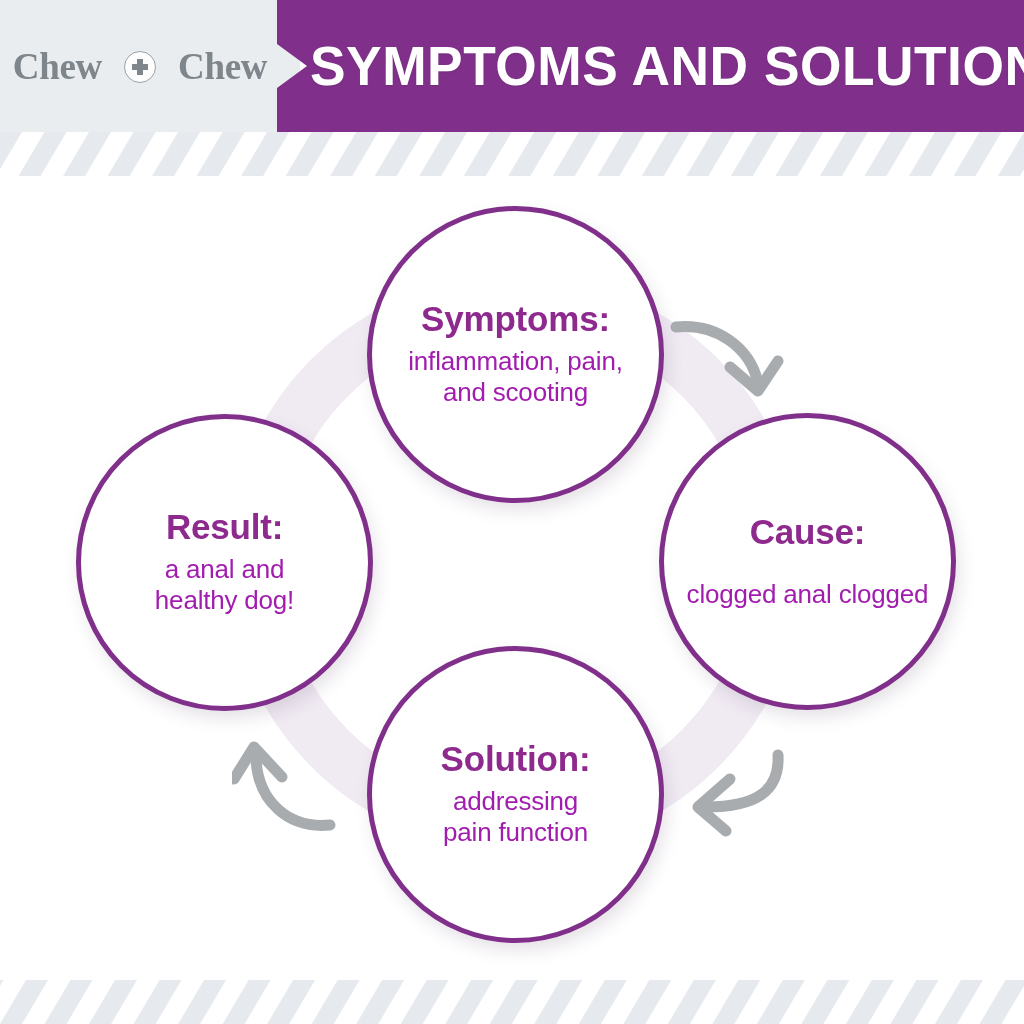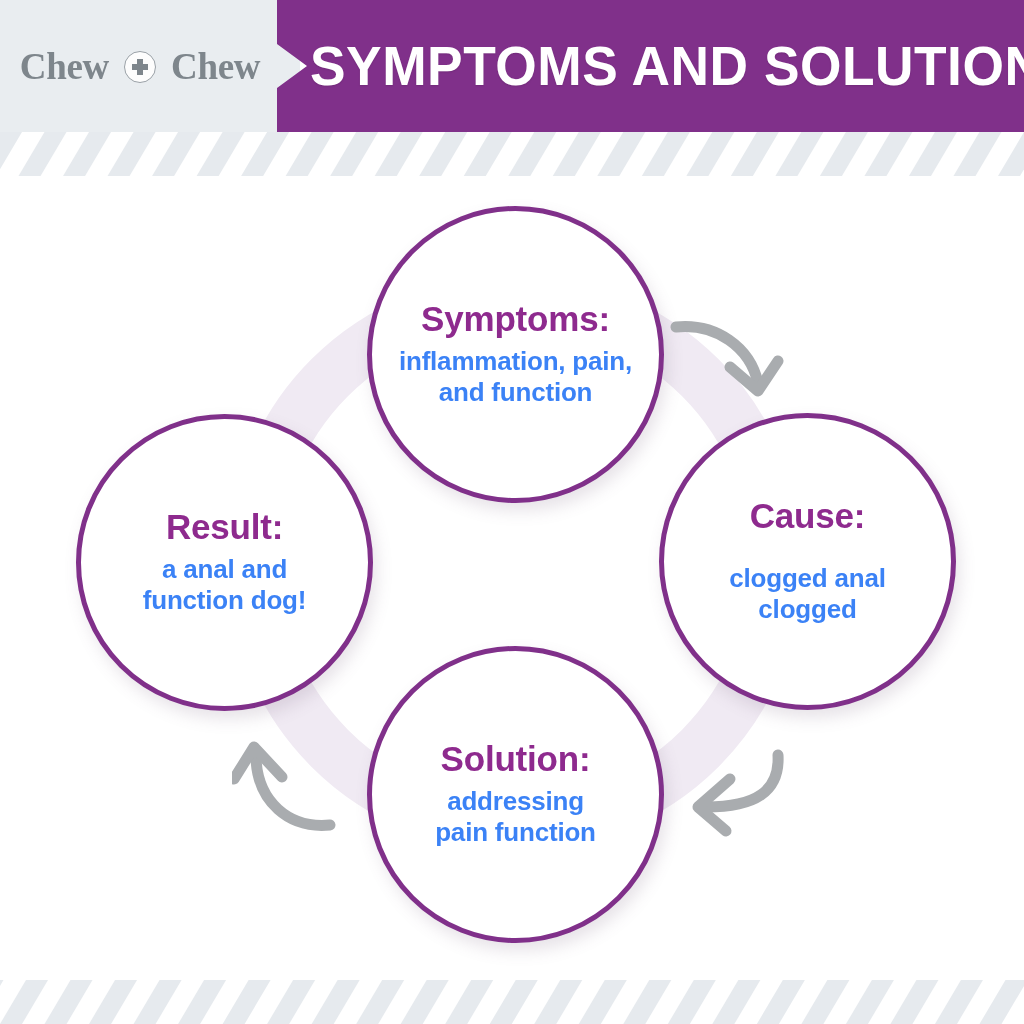--- a/index.html
+++ b/index.html
@@ -13,21 +13,21 @@
   .stage{position:absolute;inset:0;width:1024px;height:1024px;overflow:hidden;background:#ffffff;}
 
   
   .header{position:absolute;left:0;top:0;width:1024px;height:132px;z-index:6;}
   .header-logo-bg{
     position:absolute;left:0;top:0;width:300px;height:132px;
     background:#e9edf0;
   }
   .logo{
     position:absolute;left:0;top:0;width:280px;height:132px;
-    display:flex;align-items:center;justify-content:center;gap:9px;
+    display:flex;align-items:center;justify-content:center;gap:16px;
   }
   .logo-text{
     font-family:"Liberation Serif", serif;
     font-weight:bold;
     font-size:37px;
     color:#7e868c;
     letter-spacing:-0.3px;
     line-height:1;
   }
   .logo-plus{
@@ -100,24 +100,24 @@
   }
   .circle .c-title{
     color:#8e2a8e;
     font-weight:bold;
     font-size:35px;
     line-height:1.05;
     margin-bottom:8px;
     letter-spacing:-0.2px;
   }
   .circle .c-body{
-    color:#3b82f6;
+    color:#a21caf;
     font-size:26px;
     line-height:1.18;
-    font-weight:700;
+    font-weight:400;
     letter-spacing:-0.2px;
     padding:0 14px;
   }
   #circle-symptoms{left:367px;top:206px;}
   #circle-cause{left:659px;top:413px;gap:20px;}
   #circle-solution{left:367px;top:646px;}
   #circle-result{left:76px;top:414px;}
 
   
   .arrow{position:absolute;z-index:5;}
@@ -206,21 +206,21 @@
       <span class="logo-text">Chew</span>
     </div>
     <div class="header-banner"></div>
     <div class="header-title">SYMPTOMS AND SOLUTIONS</div>
   </div>
 
   <div class="circle" id="circle-symptoms">
     <div class="c-title">Symptoms:</div>
     <div class="c-body">
       <div>inflammation, pain,</div>
-      <div>and function</div>
+      <div>and scooting</div>
     </div>
   </div>
 
   <div class="circle" id="circle-cause">
     <div class="c-title">Cause:</div>
     <div class="c-body">
       <div>clogged anal clogged</div>
     </div>
   </div>
 
@@ -229,21 +229,21 @@
     <div class="c-body">
       <div>addressing</div>
       <div>pain function</div>
     </div>
   </div>
 
   <div class="circle" id="circle-result">
     <div class="c-title">Result:</div>
     <div class="c-body">
       <div>a anal and</div>
-      <div>function dog!</div>
+      <div>healthy dog!</div>
     </div>
   </div>
 
   <div class="arrow" id="arrow-symptoms-cause">
     <svg width="120" height="105" viewBox="0 0 120 105" xmlns="http://www.w3.org/2000/svg">
       <path d="M8 22 C 48 18, 82 42, 90 78" fill="none" stroke="#a9acaf" stroke-width="11" stroke-linecap="round"></path>
       <path d="M62 62 L 90 86 L 110 56" fill="none" stroke="#a9acaf" stroke-width="11" stroke-linecap="round" stroke-linejoin="round"></path>
     </svg>
   </div>
 

